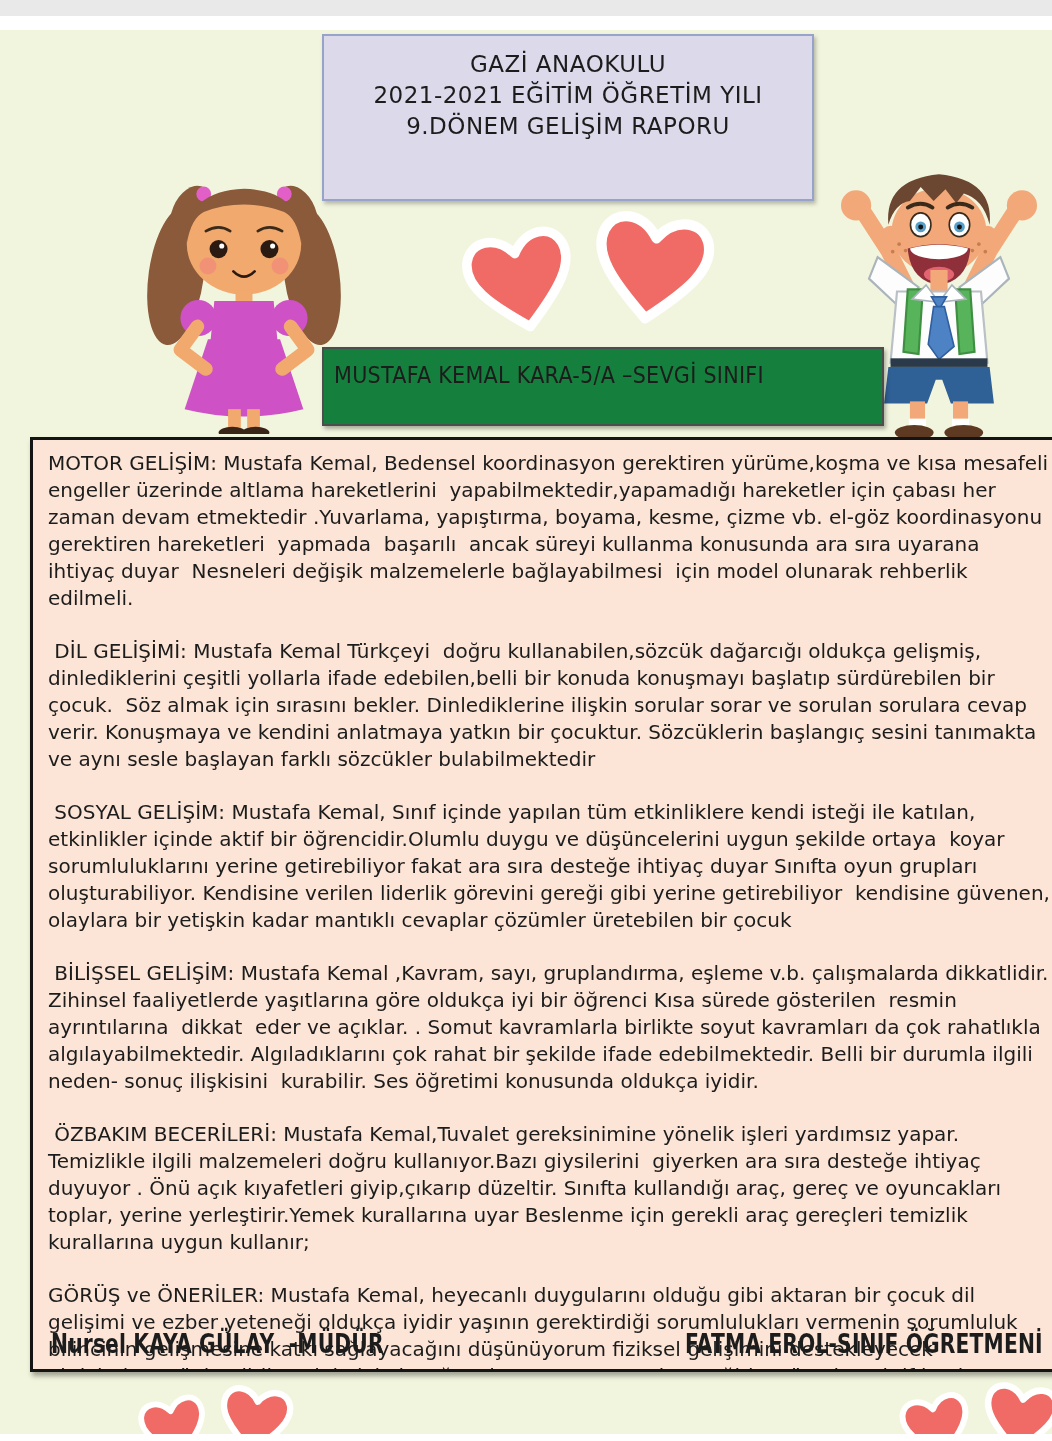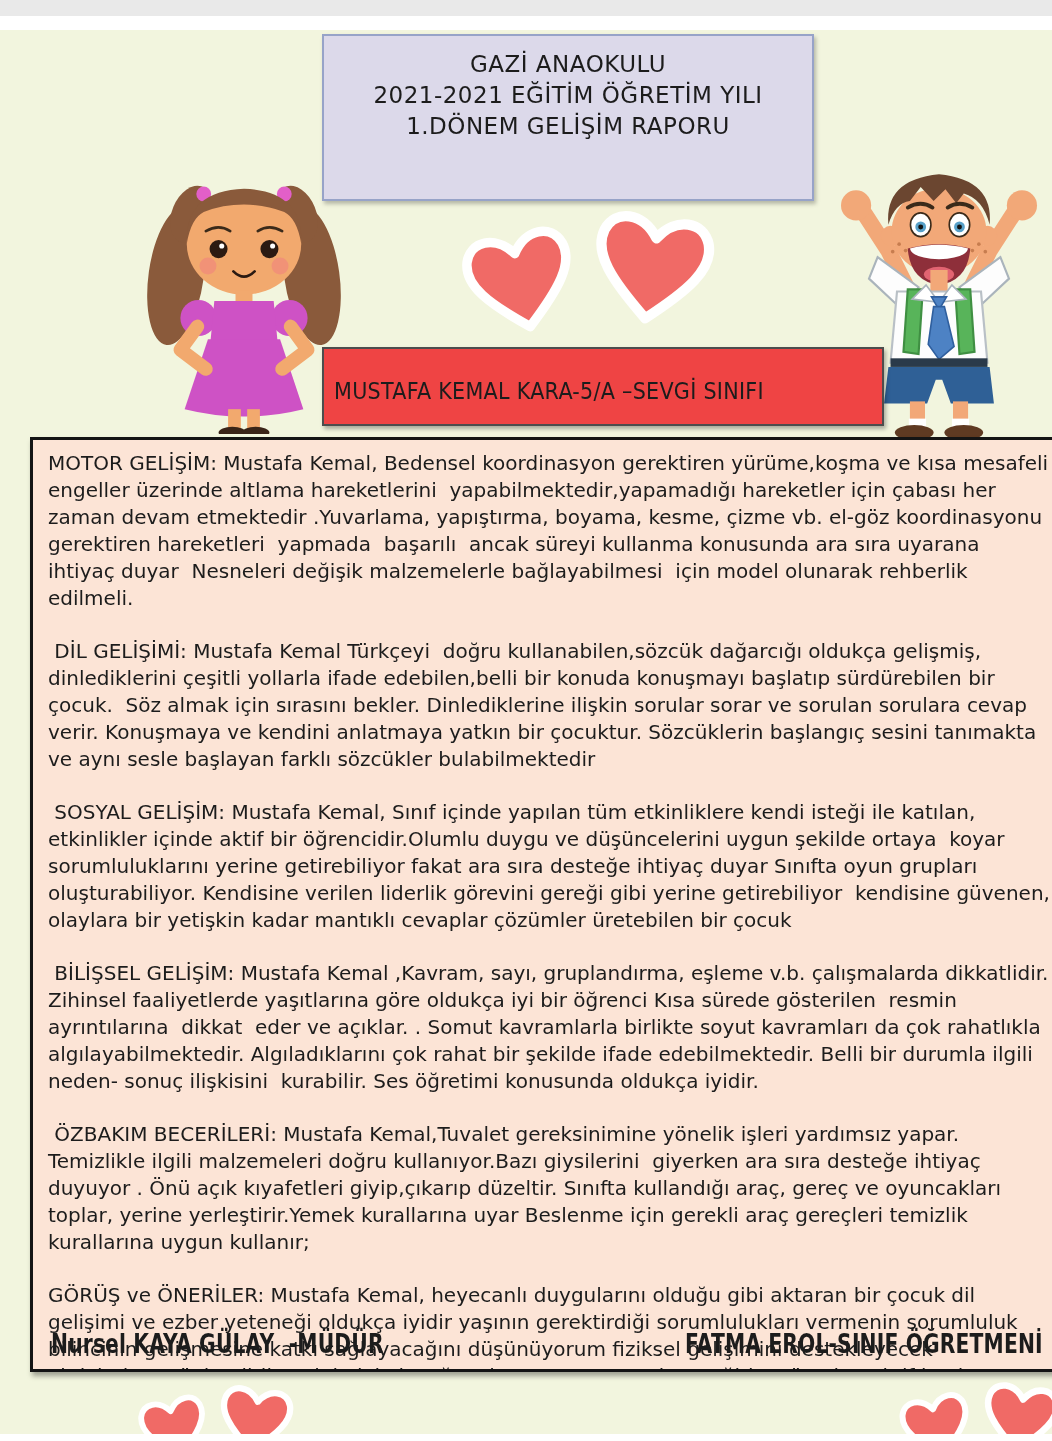--- a/index.html
+++ b/index.html
@@ -27,23 +27,23 @@
   .fig{position:absolute;z-index:1;}
   .girl{left:138px;top:150px;width:212px;height:268px;}
   .boy{left:820px;top:142px;width:238px;height:280px;}
   .hearts-center{left:452px;top:186px;width:286px;height:148px;}
   .hearts-bl{left:132px;top:1363px;width:176px;height:92px;}
   .hearts-br{left:893px;top:1360px;width:182px;height:95px;}
 
   
   .name-bar{
     position:absolute;left:322px;top:331px;width:562px;height:79px;
-    background:#ef4444;border:2px solid #4d4d4d;box-sizing:border-box;
+    background:#15803d;border:2px solid #4d4d4d;box-sizing:border-box;
     z-index:2;box-shadow:2px 3px 4px rgba(0,0,0,.3);
-    padding:29px 0 0 10px;
+    padding:13px 0 0 10px;
   }
   .name-bar span{
     display:inline-block;font-size:23px;white-space:nowrap;
     transform:scaleX(.9);transform-origin:left center;letter-spacing:.3px;
   }
 
   
   .report-box{
     position:absolute;left:30px;top:421px;width:1040px;height:935px;
     background:#fce4d6;border:3px solid #141414;box-sizing:border-box;
@@ -77,21 +77,21 @@
         <path d="M50,88 C20,62 3,43 9,24 C15,7 37,6 50,25 C63,6 85,7 91,24 C97,43 80,62 50,88 Z" transform="translate(140,2) rotate(8 50 50) scale(1.3)" fill="#f06a66" stroke="#ffffff" stroke-width="8" stroke-linejoin="round"></path>
       </g>
     </defs>
   </svg>
 
   <div class="white-strip strip-top"></div>
 
   <div class="header-box">
     <div class="header-line">GAZİ ANAOKULU</div>
     <div class="header-line">2021-2021 EĞİTİM ÖĞRETİM YILI</div>
-    <div class="header-line">1.DÖNEM GELİŞİM RAPORU</div>
+    <div class="header-line">9.DÖNEM GELİŞİM RAPORU</div>
   </div>
 
   <svg class="fig girl" viewBox="0 0 200 250">
     <ellipse cx="36" cy="102" rx="26" ry="66" fill="#8a5a3b" transform="rotate(8 36 102)"></ellipse>
     <ellipse cx="164" cy="102" rx="26" ry="66" fill="#8a5a3b" transform="rotate(-8 164 102)"></ellipse>
     <ellipse cx="50" cy="44" rx="18" ry="28" fill="#8a5a3b" transform="rotate(22 50 44)"></ellipse>
     <ellipse cx="150" cy="44" rx="18" ry="28" fill="#8a5a3b" transform="rotate(-22 150 44)"></ellipse>
     <circle cx="62" cy="25" r="7" fill="#e25fc8"></circle>
     <circle cx="138" cy="25" r="7" fill="#e25fc8"></circle>
     <ellipse cx="100" cy="72" rx="54" ry="48" fill="#f2a96e"></ellipse>

